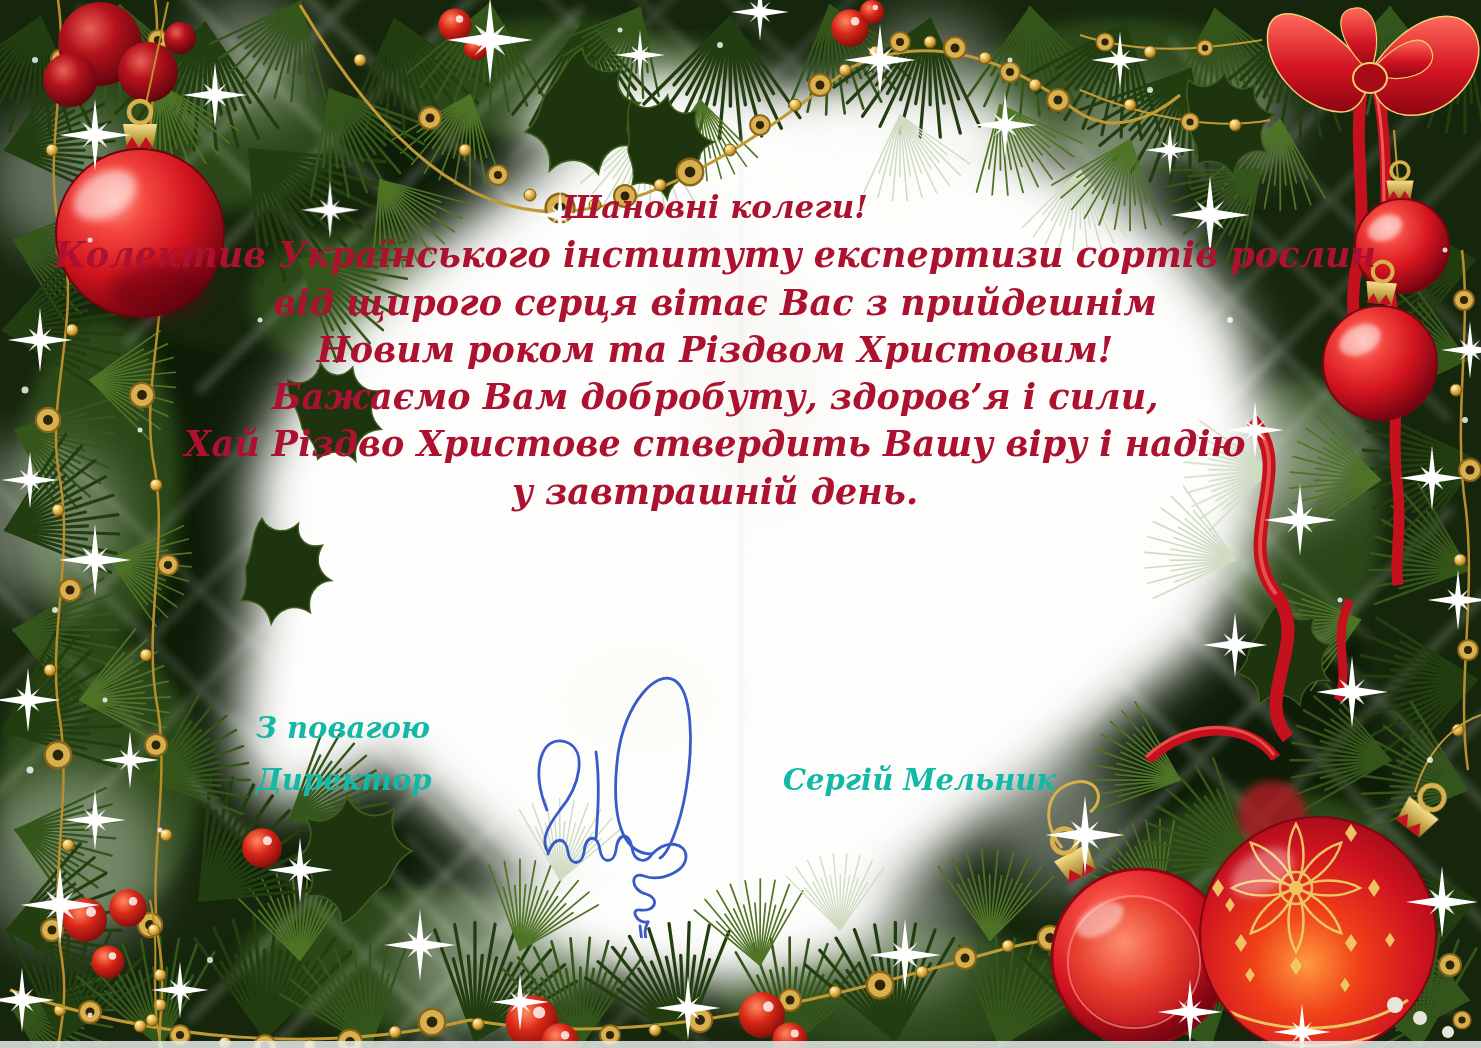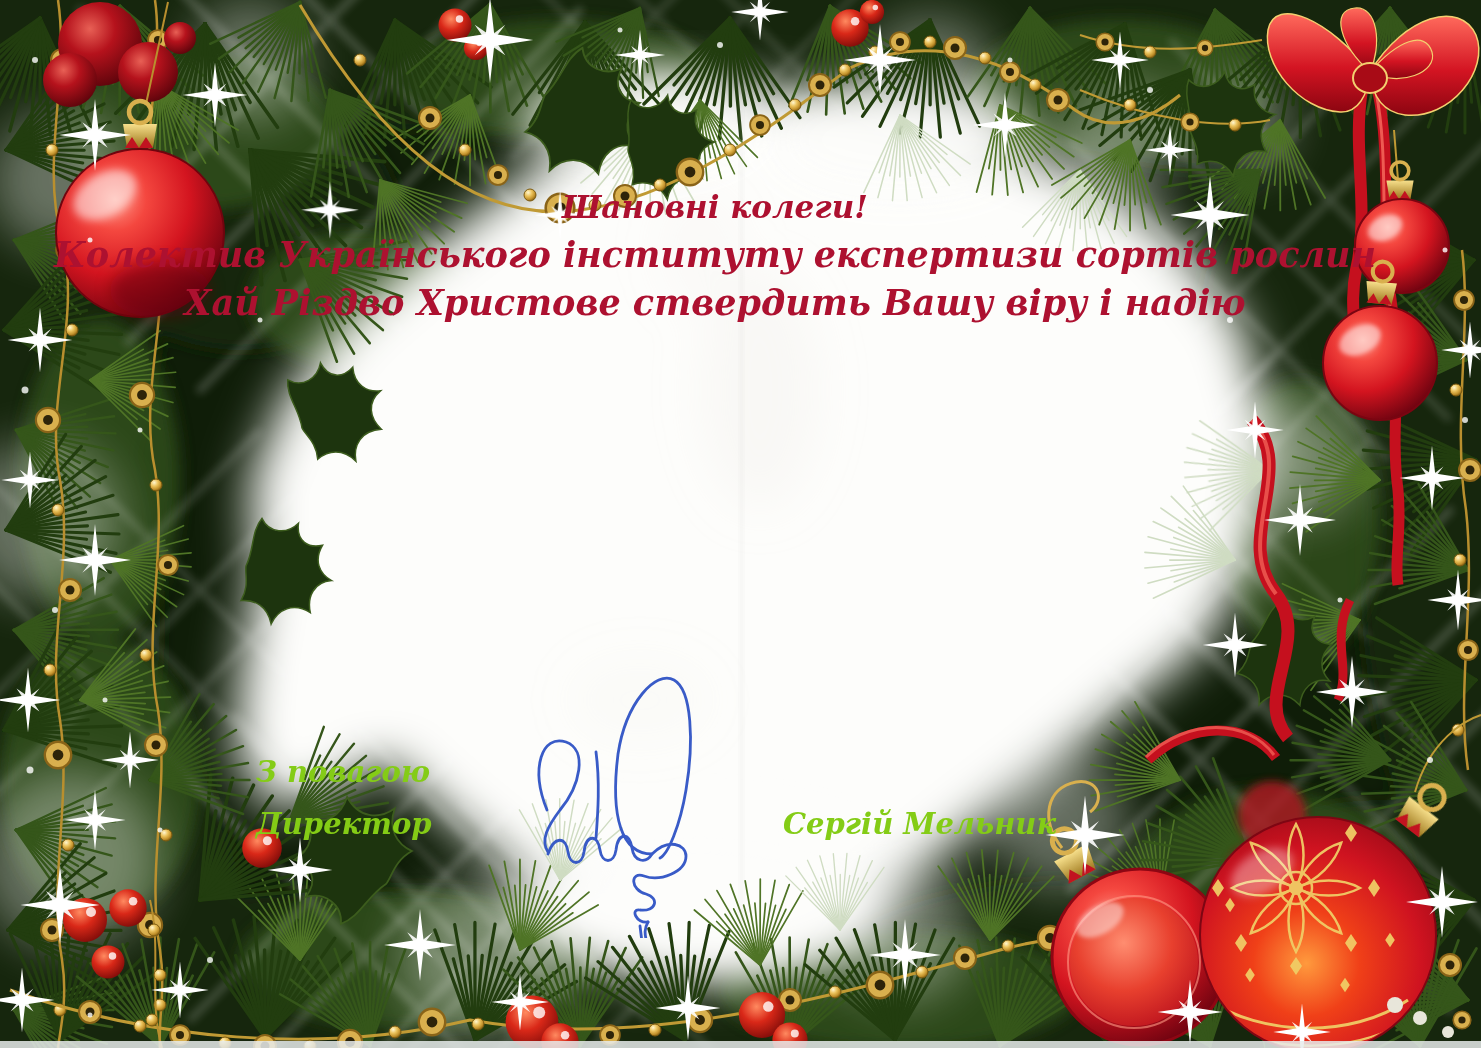--- a/index.html
+++ b/index.html
@@ -20,21 +20,21 @@
     font-style:italic;font-weight:700;
     font-size:35px;line-height:47.3px;
     color:#ad1130;
     white-space:nowrap;
   }
   .gtitle{font-size:31px;}
   .signoff{
     position:absolute;
     font-style:italic;font-weight:700;
     font-size:29px;line-height:40px;
-    color:#84cc16;white-space:nowrap;margin-top:44px;
+    color:#14b8a6;white-space:nowrap;
   }
   .s-respect{left:256px;top:700px;}
   .s-title{left:256px;top:752px;text-align:center;}
   .s-name{left:783px;top:752px;text-align:center;}
   .signature{position:absolute;left:490px;top:650px;}
 </style>
 </head>
 <body>
 
 <div class="card">
@@ -613,21 +613,25 @@
 <g>
   <rect x="740" y="85" width="3" height="870" fill="#c8c8c6" opacity="0.18" filter="url(#f2)"></rect>
   <rect x="0" y="1041" width="1481" height="7" fill="#e8ecec" opacity="0.85"></rect>
 </g>
 </svg>
 
 <div class="text-layer">
   <div class="lines">
     <div class="gline gtitle">Шановні колеги!</div>
     <div class="gline">Колектив Українського інституту експертизи сортів рослин</div>
+    <div class="gline">від щирого серця вітає Вас з прийдешнім</div>
+    <div class="gline">Новим роком та Різдвом Христовим!</div>
+    <div class="gline">Бажаємо Вам добробуту, здоров’я і сили,</div>
     <div class="gline">Хай Різдво Христове ствердить Вашу віру і надію</div>
+    <div class="gline">у завтрашній день.</div>
   </div>
 
   <div class="signoff s-respect">З повагою</div>
   <div class="signoff s-title">Директор</div>
   <div class="signoff s-name">Сергій Мельник</div>
 
   <svg class="signature" width="240" height="280" viewBox="0 0 240 280">
     <g fill="none" stroke="#2f53c5" stroke-width="2.8" stroke-linecap="round" opacity="0.95">
       <path d="M57,152 C40,110 52,76 76,84 C98,92 90,128 70,152 C58,168 50,182 58,194"></path>
       <path d="M106,94 C110,124 108,154 106,180"></path>

